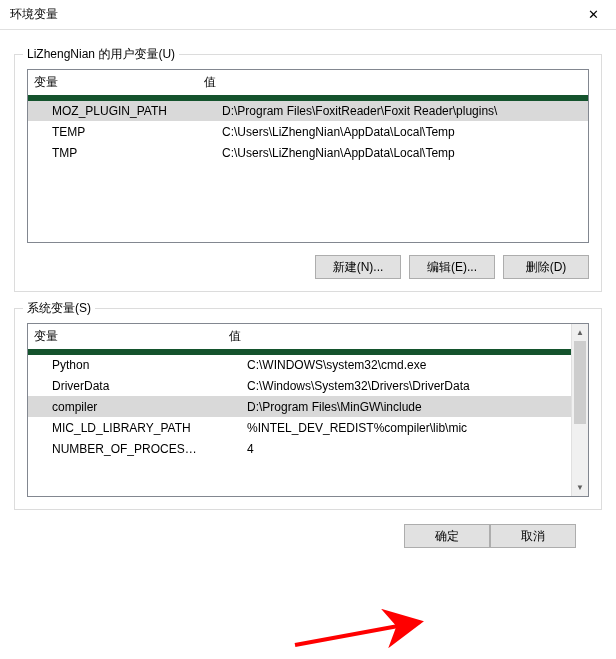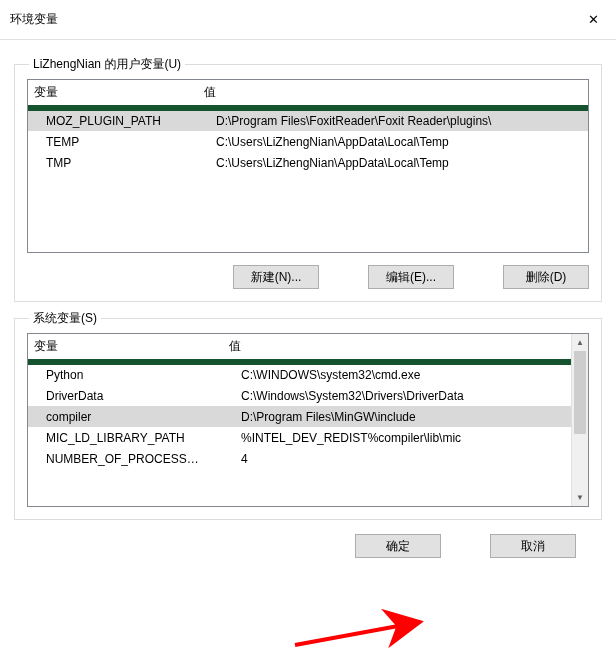--- a/index.html
+++ b/index.html
@@ -6,21 +6,21 @@
 body {
   font-family: "Microsoft YaHei", "Segoe UI", Tahoma, sans-serif;
   font-size: 12px;
   background: #fff;
   width: 616px;
   height: 659px;
   overflow: hidden;
   position: relative;
 }
 .titlebar {
-  height: 40px;
+  height: 30px;
   display: flex;
   align-items: center;
   justify-content: space-between;
   padding: 0 0 0 10px;
   border-bottom: 1px solid #e0e0e0;
 }
 .titlebar .title { font-size: 12px; }
 .titlebar .close {
   width: 45px;
   height: 30px;
@@ -33,21 +33,21 @@
 .content { padding: 8px 14px 14px 14px; }
 .groupbox {
   border: 1px solid #dcdcdc;
   margin-top: 16px;
   padding: 14px 12px 12px 12px;
   position: relative;
 }
 .groupbox .legend {
   position: absolute;
   top: -9px;
-  left: 14px;
+  left: 8px;
   background: #fff;
   padding: 0 4px;
   font-size: 12px;
 }
 .table-wrap {
   border: 1px solid #828790;
   height: 174px;
   overflow: hidden;
   position: relative;
   display: flex;
@@ -57,21 +57,21 @@
 th {
   text-align: left;
   font-weight: normal;
   padding: 4px 6px;
   background: #fff;
   border-bottom: 6px solid #14532d;
   height: 24px;
 }
 th:first-child { width: 170px; }
 td {
-  padding: 3px 18px;
+  padding: 3px 24px;
   height: 21px;
   white-space: nowrap;
   overflow: hidden;
   text-overflow: ellipsis;
 }
 tr.sel td { background: #d9d9d9; }
 .scrollbar {
   width: 17px;
   background: #f0f0f0;
   border-left: 1px solid #e0e0e0;
@@ -100,31 +100,29 @@
 }
 .btn {
   min-width: 86px;
   height: 24px;
   border: 1px solid #adadad;
   background: #e1e1e1;
   font-family: inherit;
   font-size: 12px;
   padding: 0 10px;
   cursor: pointer;
-  margin-left: 41px;
 }
 .btn.focus {
   border: 2px solid #0078d7;
   background: #e5f1fb;
   padding: 0 9px;
 }
 .footer {
   display: flex;
   justify-content: flex-end;
-  gap: 8px;
   padding: 14px 26px 0 0;
 }
 .arrow-annot {
   position: absolute;
   left: 290px;
   top: 590px;
   pointer-events: none;
 }
 </style>
 </head>

